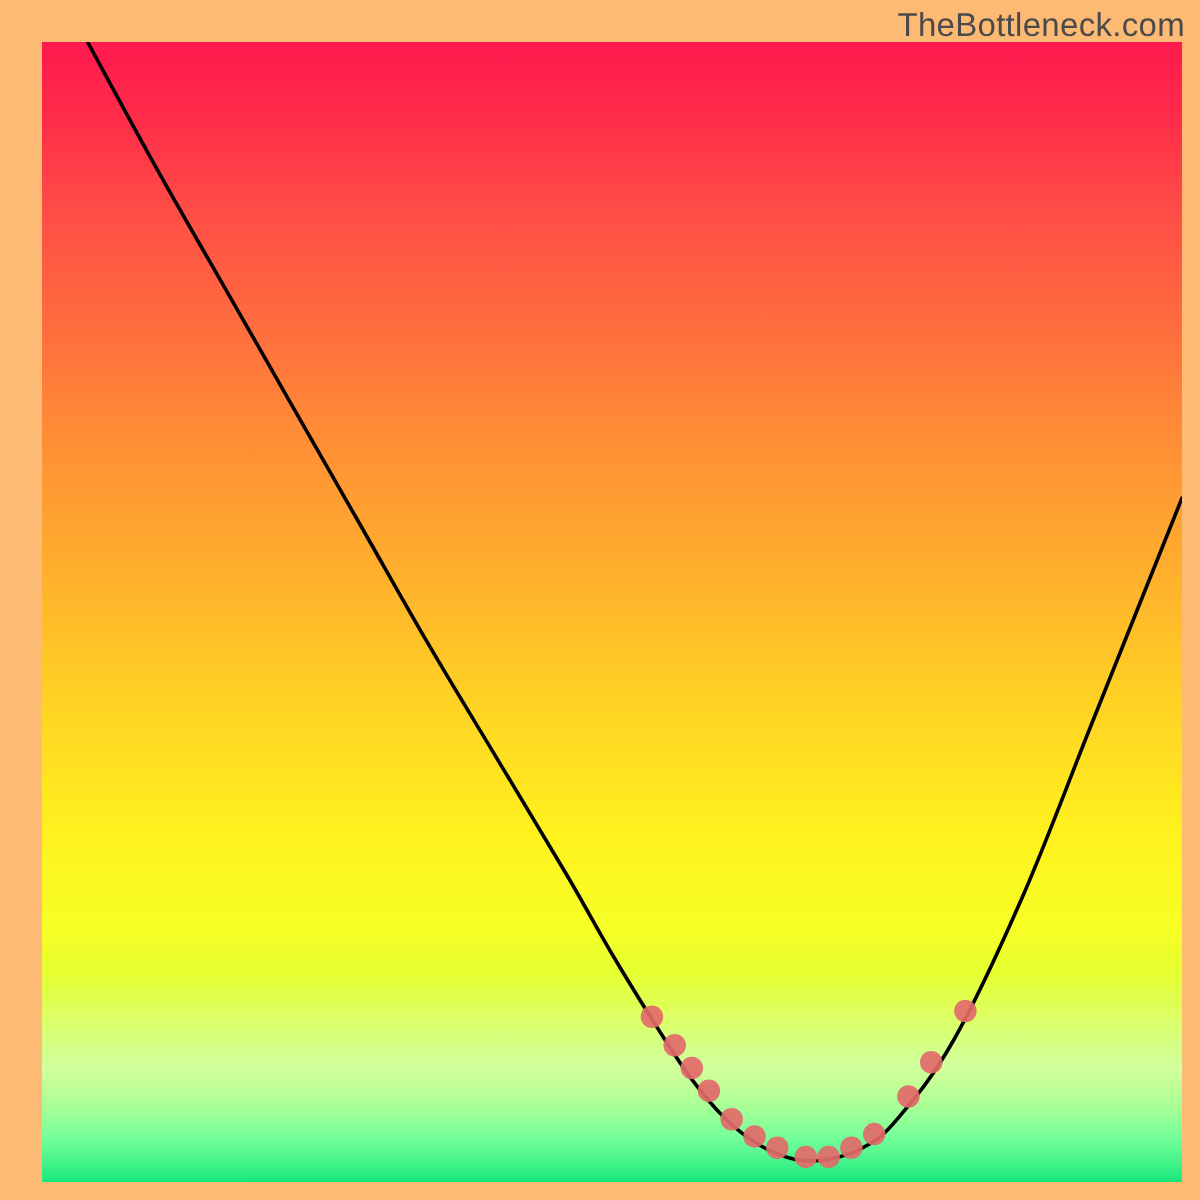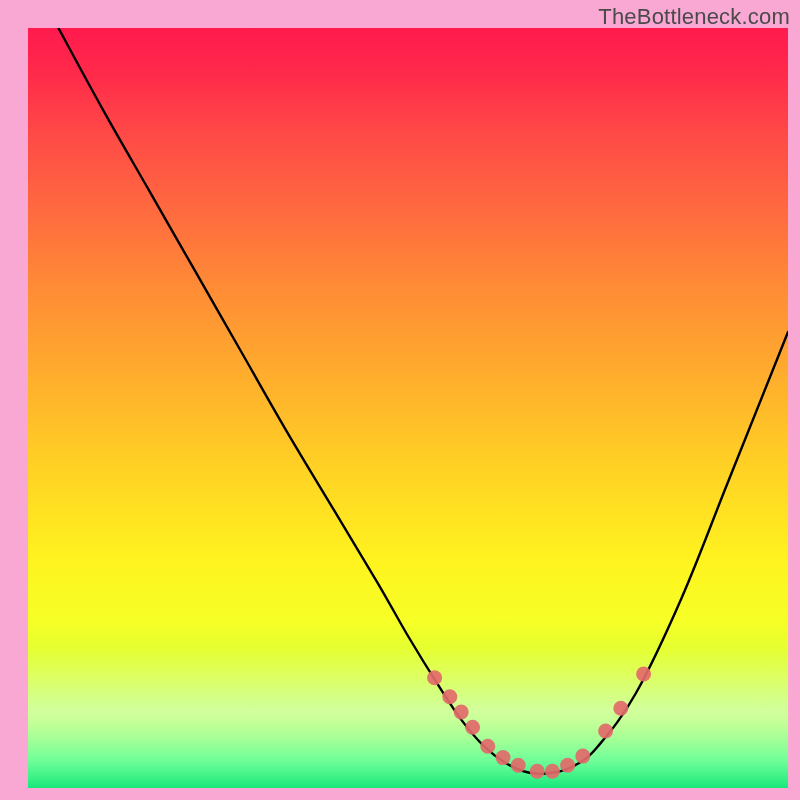--- a/index.html
+++ b/index.html
@@ -8,21 +8,21 @@
     width: 800px;
     height: 800px;
     background: #000;
     overflow: hidden;
     font-family: Arial, Helvetica, sans-serif;
   }
   .stage {
     position: relative;
     width: 800px;
     height: 800px;
-    background: #f9a8d4;
+    background: #fdba74;
   }
   .watermark {
     position: absolute;
     top: 4px;
     right: 10px;
     color: #4a4a4a;
     font-size: 22px;
     letter-spacing: 0.2px;
     font-weight: 400;
     z-index: 50;

